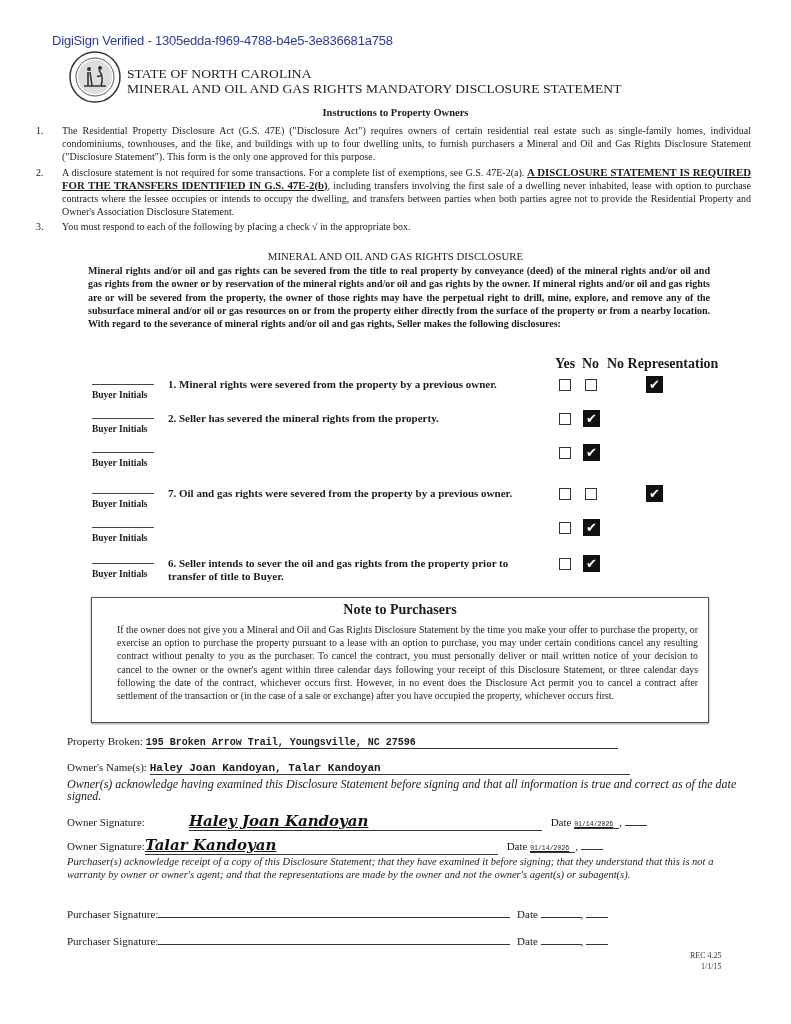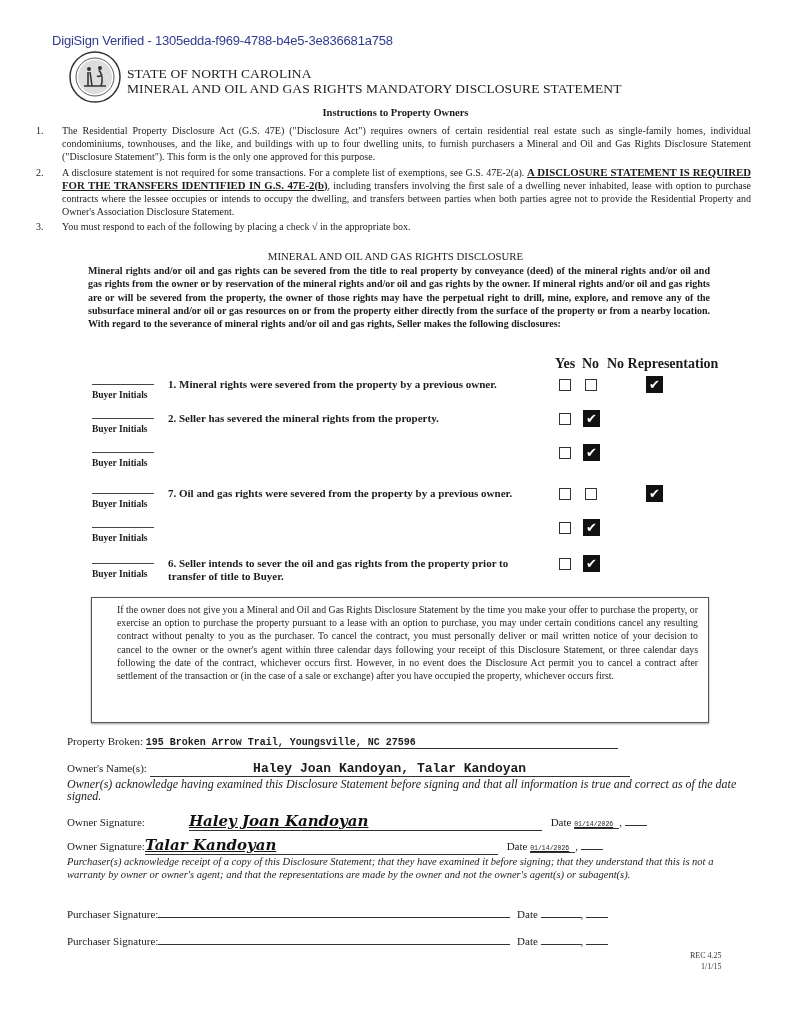--- a/index.html
+++ b/index.html
@@ -109,31 +109,32 @@
     </div>
     <div class="row" style="top: 557px;">
       <div class="initials">Buyer Initials</div>
       <div class="q">6. Seller intends to sever the oil and gas rights from the property prior to transfer of title to Buyer.</div>
       <div class="cb" style="left: 467px; top: 1px;"></div>
       <div class="cb checked" aria-checked="true" style="left: 491px; top: -2px;">✔</div>
     </div>
   </div>
 
 <div class="abs note-box">
+  <div class="note-title">Note to Purchasers</div>
   <div class="note-body">If the owner does not give you a Mineral and Oil and Gas Rights Disclosure Statement by the time you make your offer to purchase the property, or exercise an option to purchase the property pursuant to a lease with an option to purchase, you may under certain conditions cancel any resulting contract without penalty to you as the purchaser. To cancel the contract, you must personally deliver or mail written notice of your decision to cancel to the owner or the owner's agent within three calendar days following your receipt of this Disclosure Statement, or three calendar days following the date of the contract, whichever occurs first. However, in no event does the Disclosure Act permit you to cancel a contract after settlement of the transaction or (in the case of a sale or exchange) after you have occupied the property, whichever occurs first.</div>
 </div>
 
 <div class="abs field-line" style="left:67px; top:735px;">
   <span>Property Broken:</span>
   <span class="fill mono" style="width:472px;">195 Broken Arrow Trail, Youngsville, NC 27596</span>
 </div>
 
 <div class="abs field-line" style="left:67px; top:761px;">
   <span>Owner's Name(s):</span>
-  <span class="fill mono" style="width:480px; font-size:13px;text-align:center;">Haley Joan Kandoyan, Talar Kandoyan</span>
+  <span class="fill mono" style="width:480px; font-size:11px;">Haley Joan Kandoyan, Talar Kandoyan</span>
 </div>
 
 <div class="abs field-line italic" style="left:67px; top:778px; width:670px; font-size:12px; line-height:12px;">Owner(s) acknowledge having examined this Disclosure Statement before signing and that all information is true and correct as of the date signed.</div>
 
 <div class="abs field-line" style="left:67px; top:812px; width:600px;">
   <span>Owner Signature:</span><span class="fill" style="width:353px;margin-left:44px;"><span class="sig">Haley Joan Kandoyan</span></span>
   <span style="margin-left:6px">Date</span>
   <span class="fill" style="width:45px;"><span class="date-val">01/14/2026</span></span>, <span class="fill" style="width:22px;"></span>
 </div>
 

